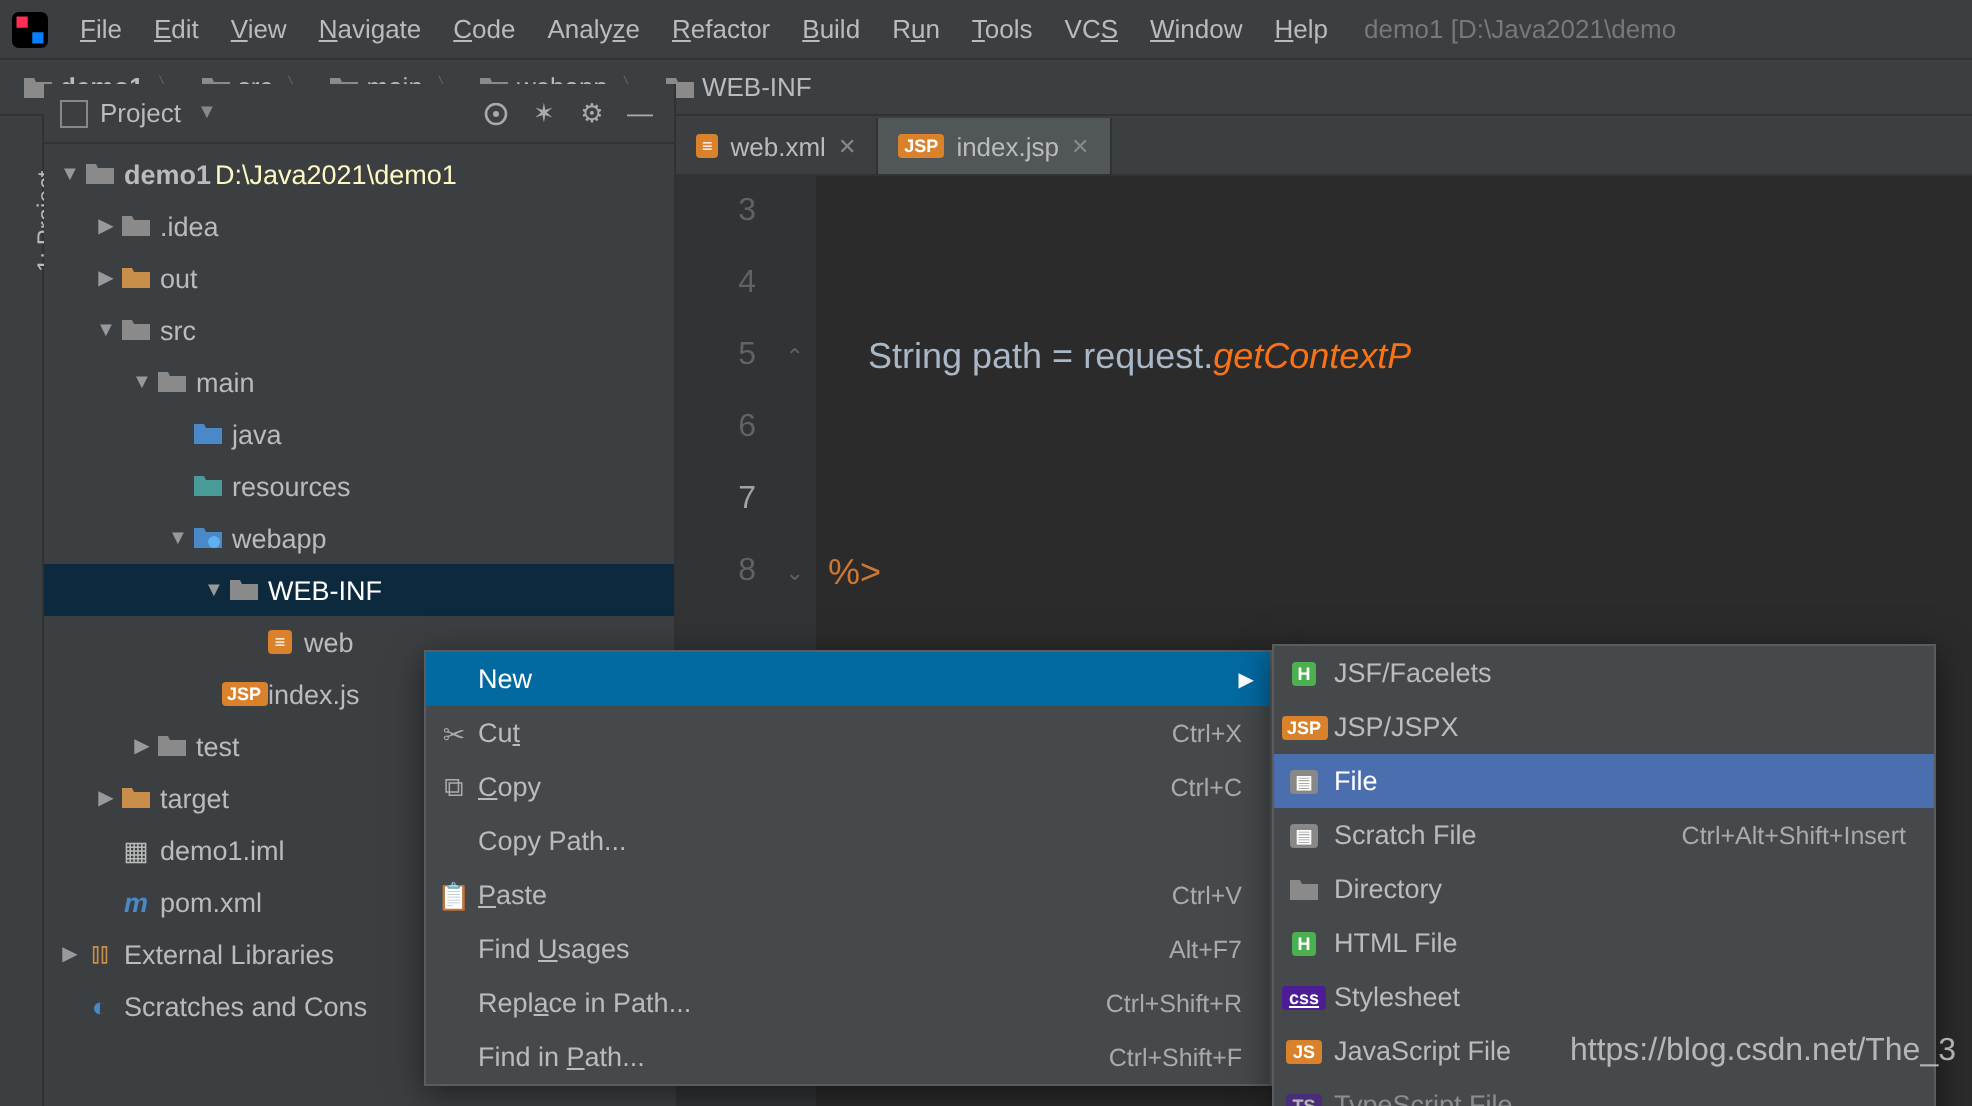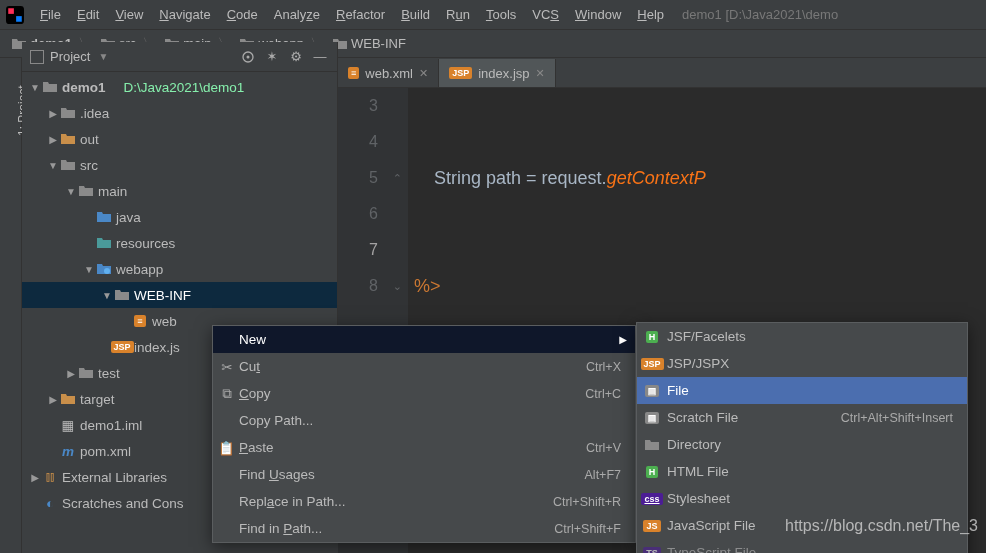--- a/index.html
+++ b/index.html
@@ -35,42 +35,42 @@
 .tree { padding-top: 2px; font-size: 13.5px; }
 .node { height: 26px; display: flex; align-items: center; padding-left: 4px; white-space: nowrap; }
 .node .arrow { width: 14px; font-size: 10px; color: #999; display: inline-flex; justify-content: center; }
 .node .i { width: 16px; margin-right: 4px; display: inline-flex; justify-content: center; }
 .folder-closed { fill: #8a8a8a; }
 .folder-open { fill: #c98f4a; }
 .folder-blue { fill: #4a88c7; }
 .folder-teal { fill: #4a9a9a; }
 .indent-0{padding-left:6px}.indent-1{padding-left:24px}.indent-2{padding-left:42px}.indent-3{padding-left:60px}.indent-4{padding-left:78px}.indent-5{padding-left:96px}
 .node.selected { background: #0d293e; color: #fff; }
-.node .fade { color: #86efac; margin-left: 18px; }
+.node .fade { color: #fef9c3; margin-left: 2px; }
 
 
 .editor { position: absolute; left: 338px; top: 58px; right: 0; bottom: 0; background: #2b2b2b; }
 .tabs { height: 30px; display: flex; align-items: flex-end; background: #3c3f41; border-bottom: 1px solid #323232; }
 .tab { height: 28px; display: flex; align-items: center; gap: 6px; padding: 0 10px; color: #bbb; border-right: 1px solid #323232; }
 .tab .close { color: #888; font-size: 11px; }
 .gutter { position: absolute; left: 0; top: 30px; width: 70px; bottom: 0; background: #313335; color: #606366; font-family: Consolas, monospace; font-size: 16px; }
 .gutter .ln { height: 36px; display: flex; align-items: center; justify-content: flex-end; padding-right: 30px; position: relative; }
 .gutter .fold { position: absolute; right: 6px; color: #606366; font-size: 11px; }
 .code { position: absolute; left: 70px; top: 30px; right: 0; bottom: 0; font-family: Consolas, monospace; font-size: 18px; line-height: 36px; color: #a9b7c6; white-space: pre; padding-left: 6px; }
 .kw1 { color: #cc7832; }
 .err { color: #f97316; font-style: italic; }
 .gutter .hl { color: #a4a3a3; }
 .code .line { height: 36px; }
 
 
 .ctxmenu { position: absolute; background: #46494b; border: 1px solid #5a5d5f; box-shadow: 0 4px 16px rgba(0,0,0,0.5); font-size: 13.5px; }
 .ctxmenu .row { height: 27px; display: flex; align-items: center; padding: 0 14px 0 26px; position: relative; }
 .ctxmenu .row .ricon { position: absolute; left: 6px; width: 16px; display: flex; justify-content: center; color: #aaa; }
 .ctxmenu .row .short { margin-left: auto; color: #aaa; font-size: 12.5px; padding-left: 30px; }
-.ctxmenu .row.sel { background: #0f172a; color: #fff; }
+.ctxmenu .row.sel { background: #0369a1; color: #fff; }
 .ctxmenu .row .sub { position: absolute; right: 8px; font-size: 10px; }
 .ctxmenu .row .ul { text-decoration: underline; }
 
 
 .submenu { position: absolute; background: #46494b; border: 1px solid #5a5d5f; box-shadow: 0 4px 16px rgba(0,0,0,0.5); font-size: 13.5px; }
 .submenu .srow { height: 27px; display: flex; align-items: center; padding: 0 14px 0 30px; position: relative; }
 .submenu .srow .ficon { position: absolute; left: 6px; width: 18px; height: 16px; display: flex; justify-content: center; align-items: center; }
 .submenu .srow .short { margin-left: auto; color: #aaa; font-size: 12.5px; padding-left: 24px; }
 .submenu .srow.sel { background: #4b6eaf; color: #fff; }
 .badge { font-size: 9px; padding: 1px 3px; border-radius: 2px; color: #fff; font-weight: bold; }

